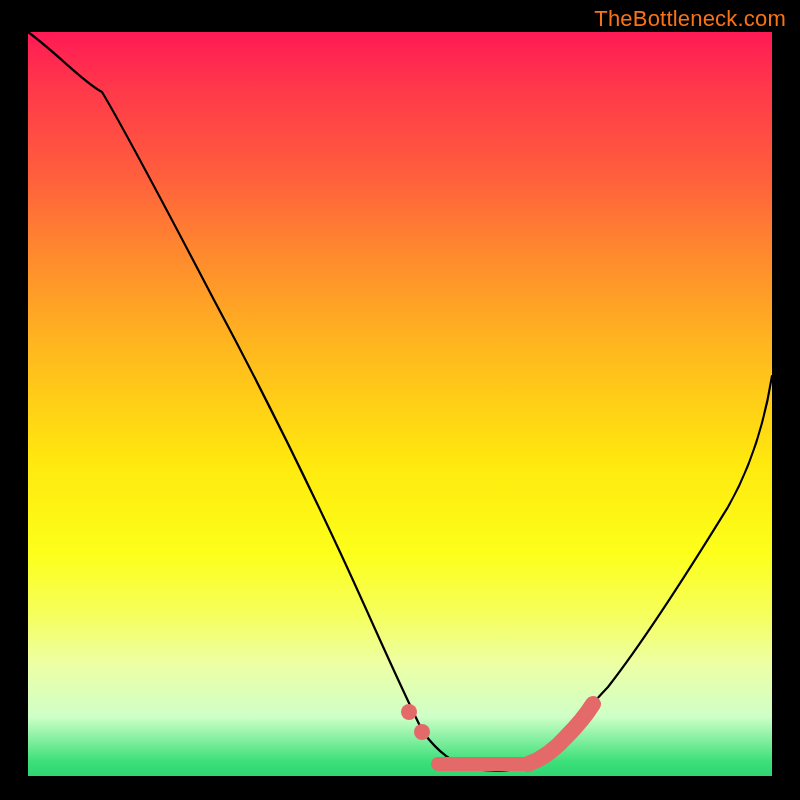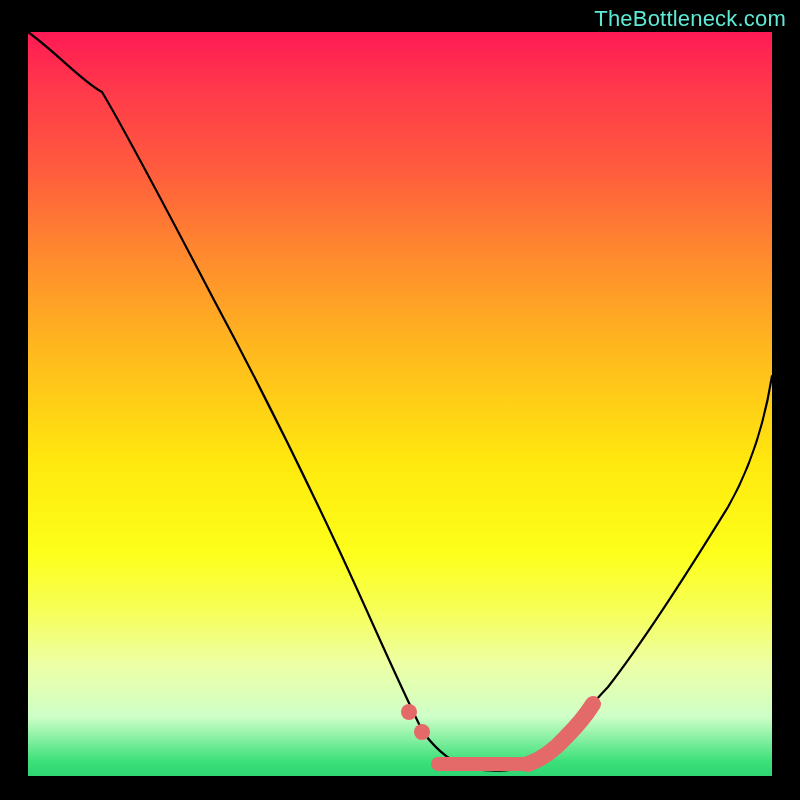--- a/index.html
+++ b/index.html
@@ -14,21 +14,21 @@
   .frame {
     position: relative;
     width: 800px;
     height: 800px;
     background: #000;
   }
   .watermark {
     position: absolute;
     top: 6px;
     right: 14px;
-    color: #5eead4;
+    color: #f97316;
     font-size: 22px;
     font-weight: 500;
     letter-spacing: 0.2px;
     z-index: 10;
   }
   .plot {
     position: absolute;
     left: 28px;
     top: 32px;
     width: 744px;

